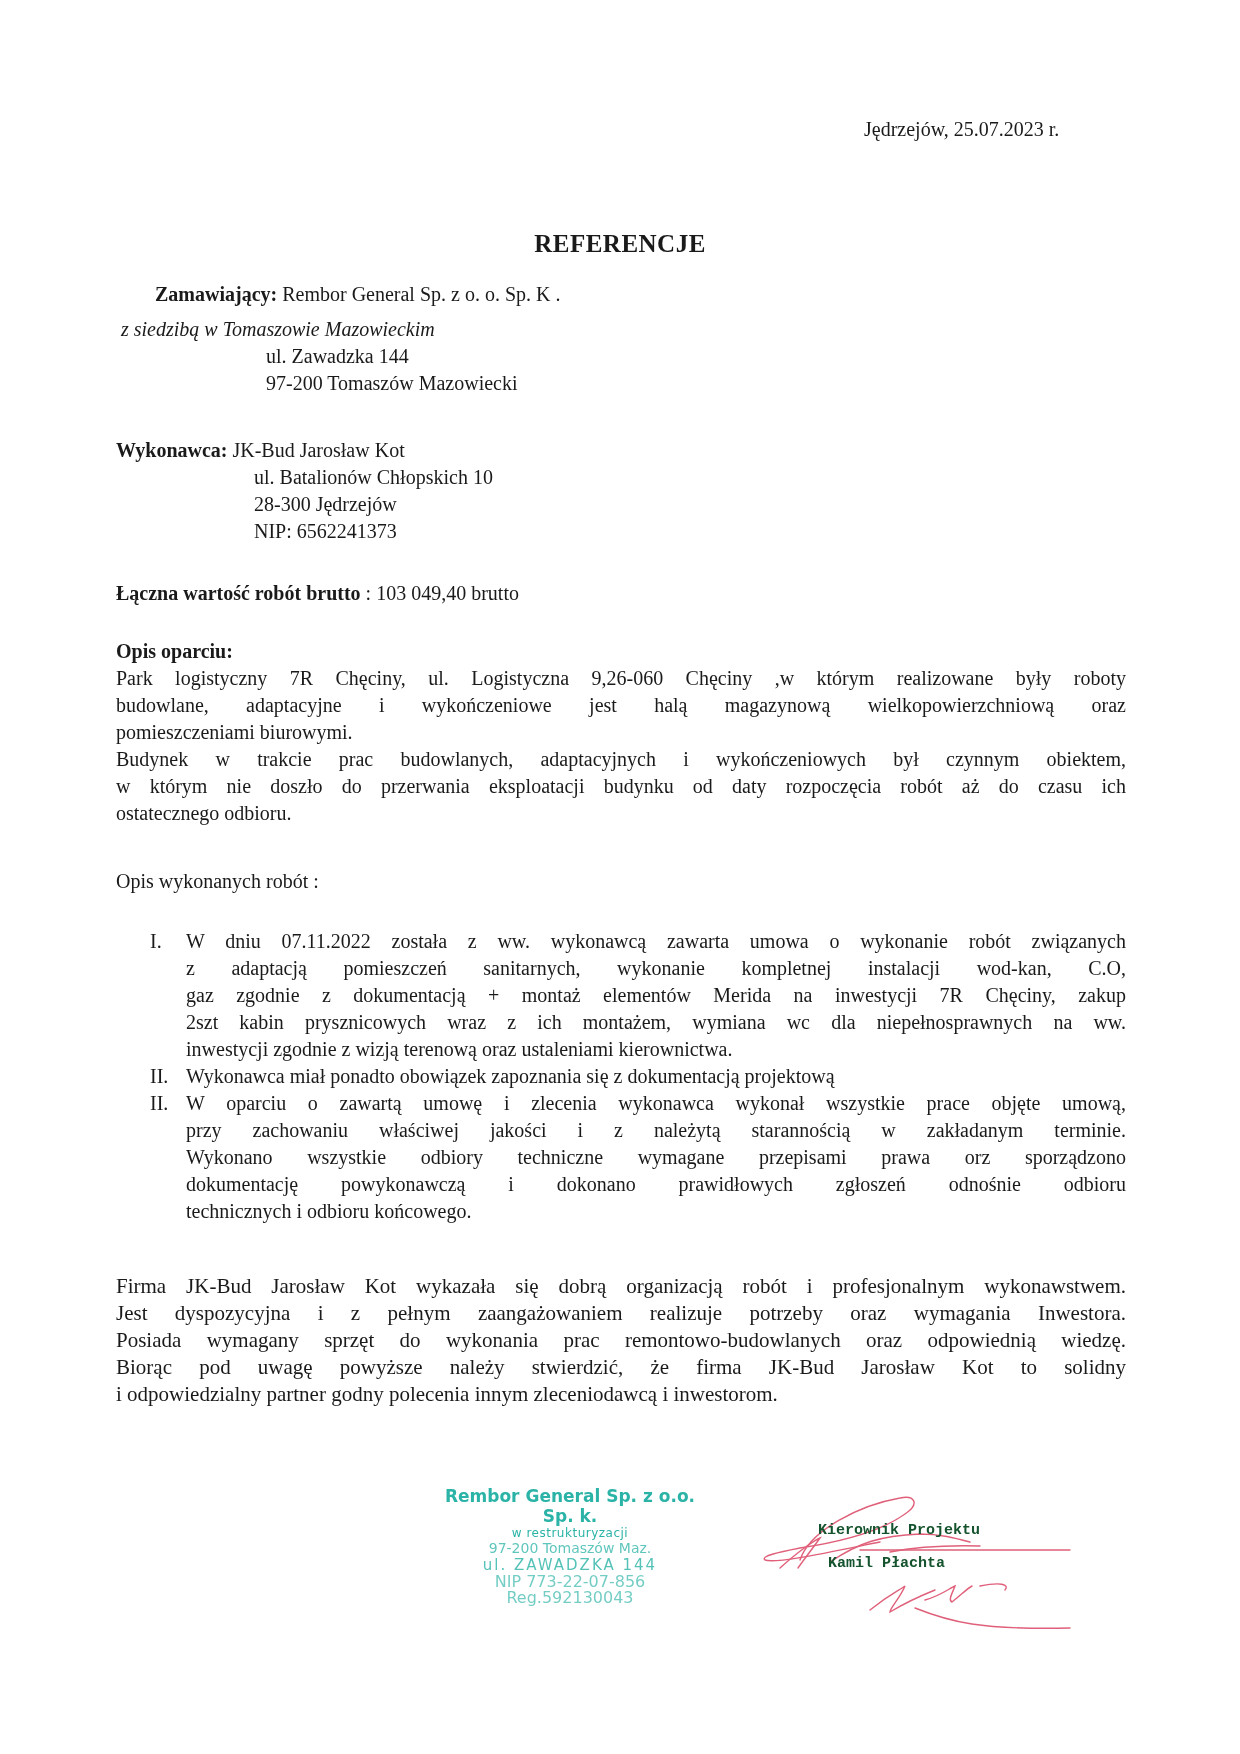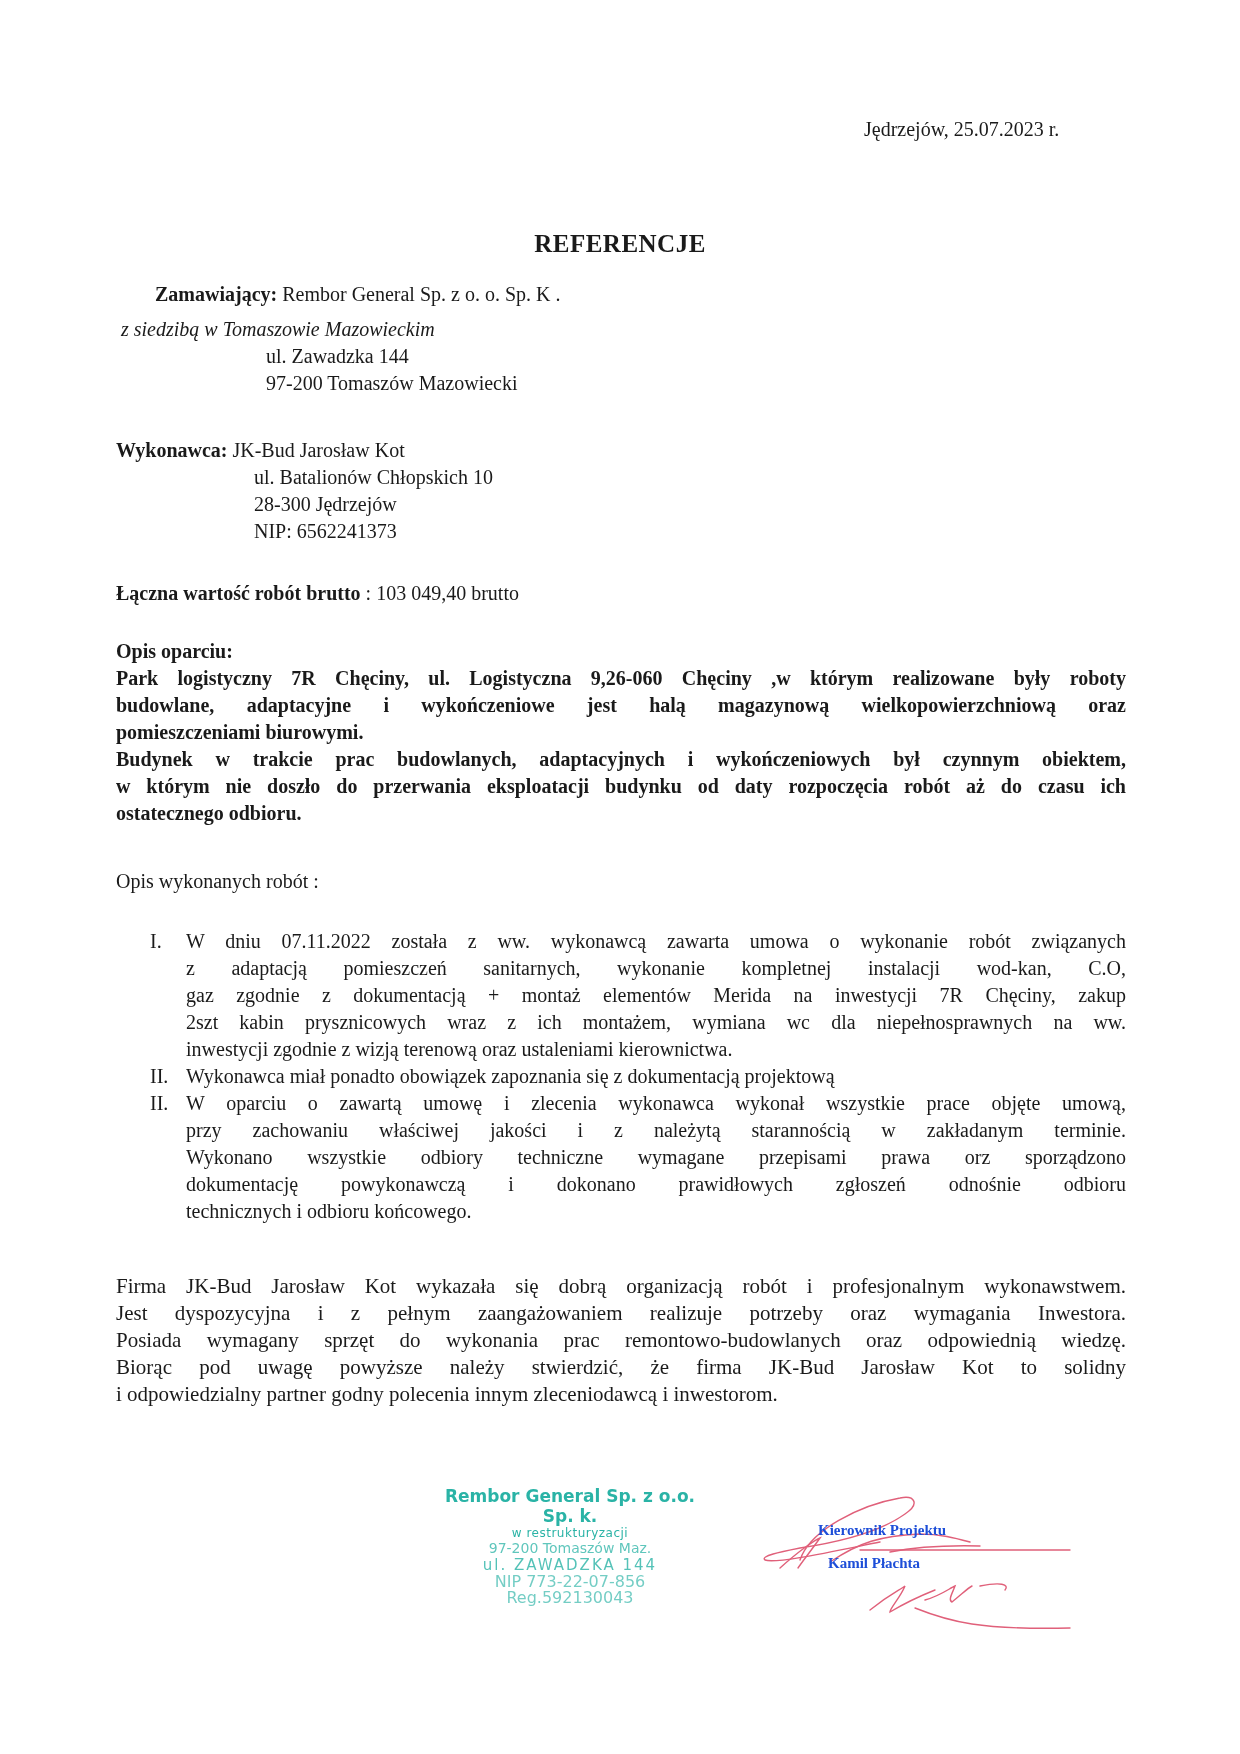--- a/index.html
+++ b/index.html
@@ -8,21 +8,21 @@
   .abs { position:absolute; }
   .t { font-size:20px; line-height:27px; white-space:nowrap; }
   .b { font-weight:bold; }
   .title { font-size:25px; font-weight:bold; letter-spacing:0.5px; }
   .list-item { position:absolute; font-size:20px; line-height:27px; }
   .list-num { position:absolute; left:0; top:0; }
   .list-body { position:absolute; left:36px; top:0; right:0; }
   .line { display:block; text-align:justify; text-align-last:justify; white-space:nowrap; }
   .line.last { text-align-last:left; }
   .stamp { font-family:"DejaVu Sans", "Liberation Sans", sans-serif; color:#2ab3a6; text-align:center; }
-  .sig-stamp { font-family:Liberation Serif, serif; color:#1d4ed8; font-weight:bold; }
+  .sig-stamp { font-family:Liberation Mono, monospace; color:#14532d; font-weight:bold; }
 </style>
 </head>
 <body>
 
 <div class="abs t" style="left:848px; top:116px;margin-left:16px;">Jędrzejów, 25.07.2023 r.</div>
 
 <div class="abs title" style="left:0; width:1240px; top:230px; text-align:center;">REFERENCJE</div>
 
 <div class="abs t" style="left:122px; top:281px;margin-left:33px;">
   <span class="b">Zamawiający:</span><span> Rembor General Sp. z o. o. Sp. K .</span>
@@ -36,21 +36,21 @@
 </div>
 <div class="abs t" style="left:254px; top:464px;">ul. Batalionów Chłopskich 10</div>
 <div class="abs t" style="left:254px; top:491px;">28-300 Jędrzejów</div>
 <div class="abs t" style="left:254px; top:518px;">NIP: 6562241373</div>
 
 <div class="abs t" style="left:116px; top:580px;">
   <span class="b">Łączna wartość robót brutto</span><span> : 103 049,40 brutto</span>
 </div>
 
 <div class="abs t b" style="left:116px; top:638px;">Opis oparciu:</div>
-<div class="abs" style="left:116px; top:665px; width:1010px; font-size:20px; line-height:27px;font-weight:bold;">
+<div class="abs" style="left:116px; top:665px; width:1010px; font-size:20px; line-height:27px;">
   <span class="line">Park logistyczny 7R Chęciny, ul. Logistyczna 9,26-060 Chęciny  ,w którym realizowane były roboty</span>
   <span class="line">budowlane, adaptacyjne i wykończeniowe jest halą magazynową wielkopowierzchniową oraz</span>
   <span class="line last">pomieszczeniami biurowymi.</span>
   <span class="line">Budynek w trakcie prac budowlanych, adaptacyjnych i wykończeniowych był czynnym obiektem,</span>
   <span class="line">w którym nie doszło do przerwania eksploatacji budynku  od daty rozpoczęcia robót aż do czasu ich</span>
   <span class="line last">ostatecznego odbioru.</span>
 </div>
 
 <div class="abs t" style="left:116px; top:868px;">Opis wykonanych robót :</div>
 

